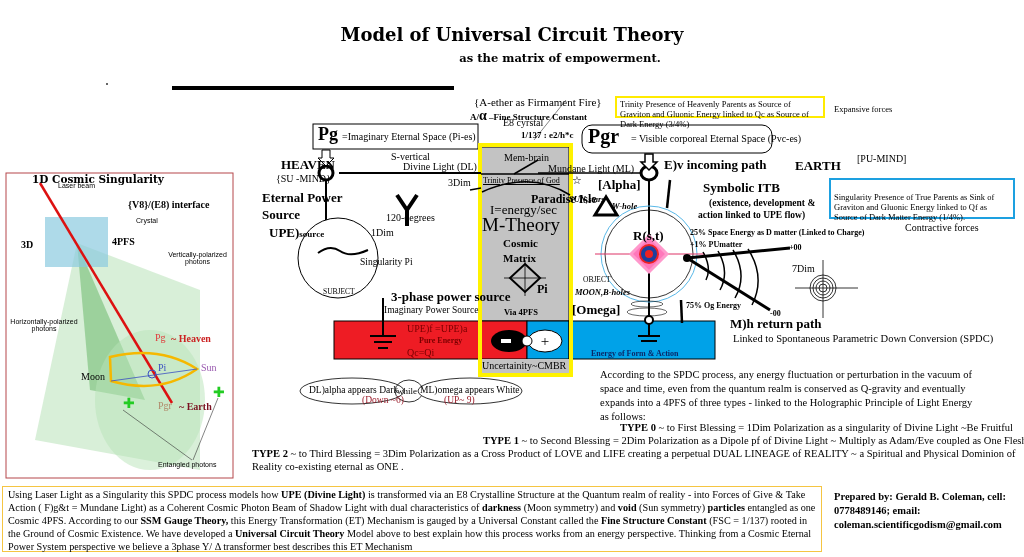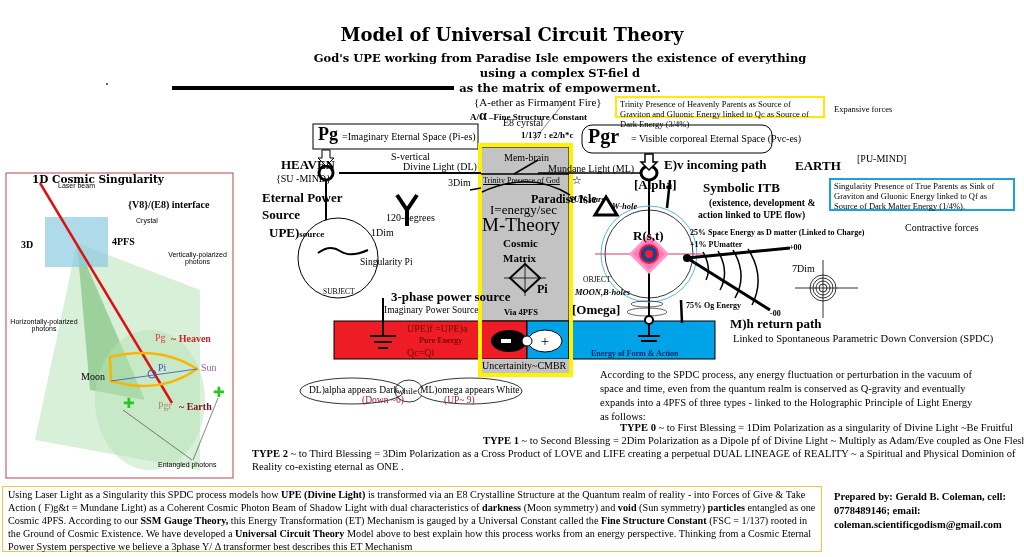--- a/index.html
+++ b/index.html
@@ -14,21 +14,20 @@
   .blu{border:2px solid #1da0e0;}
   .desc{left:600px;top:368px;width:380px;font-size:10.5px;line-height:14px;font-family:"Liberation Serif",serif;white-space:normal;}
   .footbox{left:2px;top:486px;width:820px;height:66px;border:1.5px solid #f5c542;font-size:10.2px;line-height:13px;padding:1px 5px;box-sizing:border-box;}
   .prep{left:834px;top:490px;width:190px;font-size:10.5px;font-weight:bold;line-height:14px;}
 </style>
 </head>
 <body>
 
 <div class="abs title">Model of Universal Circuit Theory</div>
 <div class="abs subtitle">
-  <div>God's UPE working from Paradise Isle empowers the existence of everything using a complex ST-fiel d</div>
   <div>as the matrix of empowerment.</div>
 </div>
 <div class="abs" style="left:106px;top:83px;width:2px;height:2px;background:#666;"></div>
 
 <svg class="main" width="1024" height="557">
 
   <rect x="172" y="86" width="282" height="4" fill="#000"></rect>
 
   <rect x="313" y="124" width="165" height="25" fill="#fff" stroke="#000" stroke-width="1"></rect>
 
@@ -131,21 +130,21 @@
 
 <div class="t" style="left:474px;top:96px;font-size:11px;">{A-ether as Firmament Fire}</div>
 <div class="t b" style="left:470px;top:108px;font-size:9px;">
   <span>A/</span><span style="font-size:14px;">α</span> <span>–Fine Structure Constant</span>
 </div>
 <div class="t" style="left:503px;top:117px;font-size:10px;">E8 cyrstal</div>
 <div class="t b" style="left:486px;top:130px;font-size:9px;margin-left:35px;">1/137 : e2/h*c</div>
 
 <div class="abs yel" style="left:615px;top:96px;width:210px;height:22px;font-size:8.5px;line-height:10px;padding:1px 3px;box-sizing:border-box;background:#fff;">Trinity Presence of Heavenly Parents as Source of Graviton and Gluonic Energy linked to Qc as Source of Dark Energy (3/4%)</div>
 <div class="t" style="left:834px;top:104px;font-size:8.5px;">Expansive forces</div>
-<div class="abs blu" style="left:829px;top:178px;width:186px;height:33px;font-size:8.5px;line-height:10px;padding:1px 3px;box-sizing:border-box;background:#fff;">Singularity Presence of True Parents as Sink of Graviton and Gluonic Energy linked to Qf as Source of Dark Matter Energy (1/4%).</div>
+<div class="abs blu" style="left:829px;top:178px;width:186px;height:41px;font-size:8.5px;line-height:10px;padding:12px 3px;box-sizing:border-box;background:#fff;">Singularity Presence of True Parents as Sink of Graviton and Gluonic Energy linked to Qf as Source of Dark Matter Energy (1/4%).</div>
 <div class="t" style="left:905px;top:222px;font-size:10px;">Contractive forces</div>
 
 <div class="t b" style="left:318px;top:124px;font-size:18px;">Pg</div>
 <div class="t" style="left:342px;top:131px;font-size:10px;">=Imaginary Eternal Space (Pi-es)</div>
 <div class="t b" style="left:588px;top:125px;font-size:20px;">Pgr</div>
 <div class="t" style="left:631px;top:133px;font-size:10px;">= Visible corporeal Eternal  Space (Pvc-es)</div>
 
 <div class="t b" style="left:281px;top:157px;font-size:13px;">HEAVEN</div>
 <div class="t" style="left:276px;top:173px;font-size:10px;">{SU -MIND}</div>
 <div class="t b" style="left:262px;top:190px;font-size:13px;">Eternal Power</div>
@@ -178,21 +177,21 @@
 <div class="t b" style="left:419px;top:336px;font-size:8px;color:#7a0000;">Pure Energy</div>
 <div class="t" style="left:407px;top:347px;font-size:10px;color:#7a0000;">Qc=Qi</div>
 <div class="t b" style="left:591px;top:349px;font-size:8px;color:#0a2a6a;">Energy of Form &amp; Action</div>
 
 <div class="t b" style="left:664px;top:157px;font-size:13px;">E)v incoming path</div>
 <div class="t b" style="left:795px;top:158px;font-size:13px;">EARTH</div>
 <div class="t" style="left:857px;top:153px;font-size:10px;">[PU-MIND]</div>
 <div class="t b" style="left:703px;top:180px;font-size:13px;">Symbolic ITB</div>
 <div class="t b" style="left:709px;top:198px;font-size:9.5px;">(existence, development &amp;</div>
 <div class="t b" style="left:698px;top:210px;font-size:9.5px;">action linked to UPE flow)</div>
-<div class="t b" style="left:598px;top:177px;font-size:13px;margin-left:36px;">[Alpha]</div>
+<div class="t b" style="left:598px;top:177px;font-size:13px;">[Alpha]</div>
 <div class="t b" style="left:569px;top:194px;font-size:8.5px;font-style:italic;">SUN,stars</div>
 <div class="t b" style="left:612px;top:201px;font-size:8.5px;font-style:italic;">W-hole</div>
 <div class="t b" style="left:633px;top:228px;font-size:13px;">R(s,t)</div>
 <div class="t b" style="left:690px;top:228px;font-size:8px;">25% Space Energy as D matter (Linked to Charge)</div>
 <div class="t b" style="left:690px;top:240px;font-size:8px;">+1% PUmatter</div>
 <div class="t b" style="left:789px;top:243px;font-size:8px;">+00</div>
 <div class="t b" style="left:770px;top:309px;font-size:8px;">-00</div>
 <div class="t" style="left:792px;top:263px;font-size:10px;">7Dim</div>
 <div class="t" style="left:583px;top:275px;font-size:7.5px;">OBJECT</div>
 <div class="t b" style="left:575px;top:287px;font-size:8.5px;font-style:italic;">MOON,B-holes</div>

